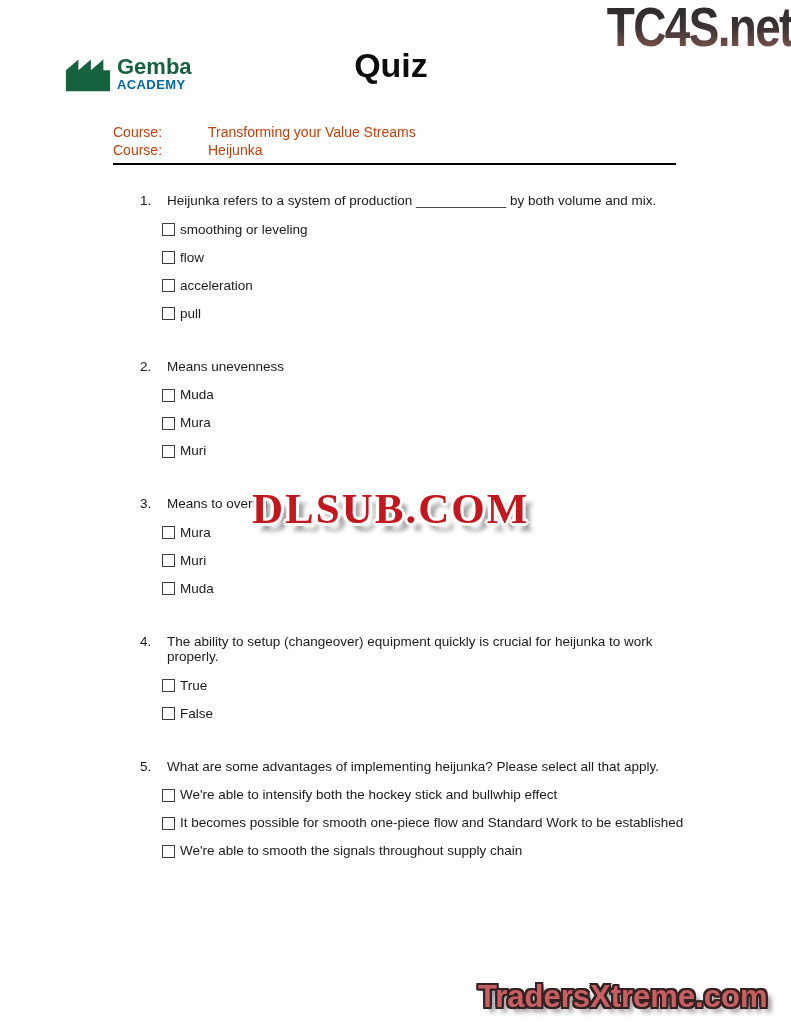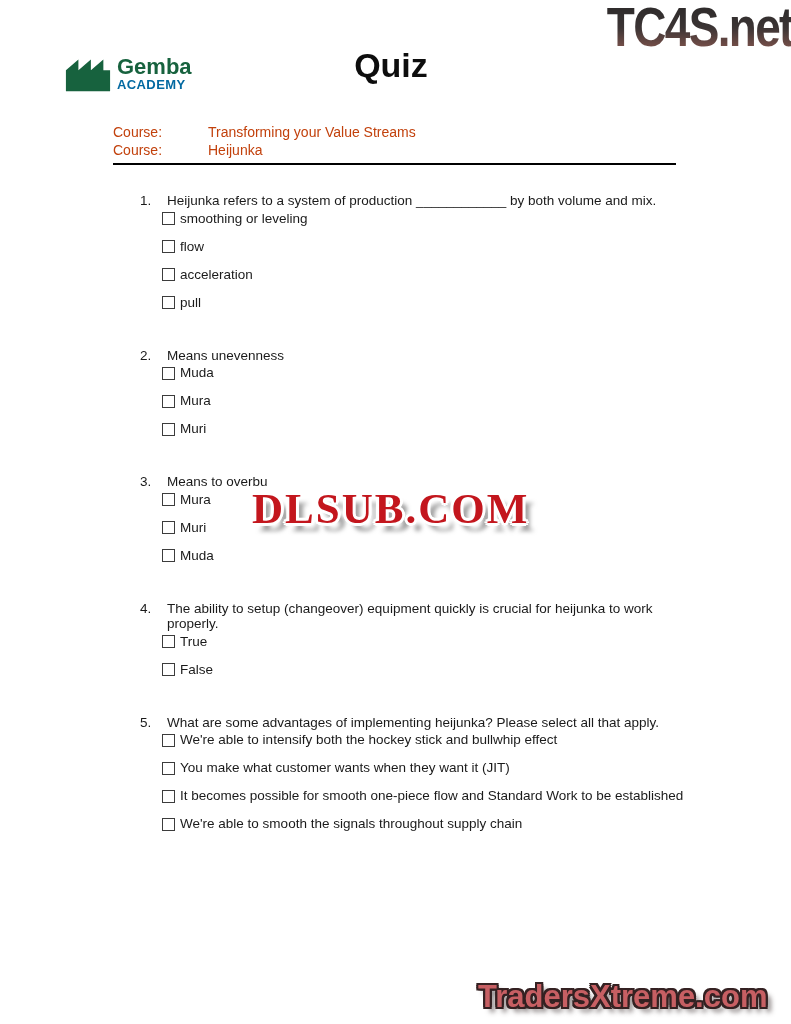--- a/index.html
+++ b/index.html
@@ -61,21 +61,21 @@
   }
   .meta-row { display:flex; line-height:18px; }
   .meta-label { width:95px; flex:0 0 95px; }
 
   
   .questions { position:absolute; top:193px; left:140px; width:575px; font-size:13.5px; }
   .question { margin-bottom:35px; }
   .q-head { display:flex; }
   .q-num { width:27px; flex:0 0 27px; }
   .q-text { flex:1; line-height:15.5px; max-width:512px; }
-  .options { margin-left:22px; }
+  .options { margin-top:11px; margin-left:22px; }
   .option { display:flex; align-items:center; height:20px; margin-bottom:8px; }
   .option:last-child { margin-bottom:0; }
   .checkbox {
     width:13px; height:13px; flex:0 0 13px;
     border:1px solid #3c3c3c; background:#fff; margin-right:5px;
     box-sizing:border-box;
   }
   .option-label { line-height:16px; white-space:nowrap; }
 </style>
 </head>
@@ -194,24 +194,20 @@
         <div class="q-num">5.</div>
         <div class="q-text">What are some advantages of implementing heijunka? Please select all that apply.</div>
       </div>
       <div class="options">
         <div class="option">
           <span class="checkbox"></span>
           <span class="option-label">We're able to intensify both the hockey stick and bullwhip effect</span>
         </div>
         <div class="option">
           <span class="checkbox"></span>
-          <span class="option-label">You make what customer wants when they want it (JIT)</span>
-        </div>
-        <div class="option">
-          <span class="checkbox"></span>
           <span class="option-label">It becomes possible for smooth one-piece flow and Standard Work to be established</span>
         </div>
         <div class="option">
           <span class="checkbox"></span>
           <span class="option-label">We're able to smooth the signals throughout supply chain</span>
         </div>
       </div>
     </div>
   </div>
 

